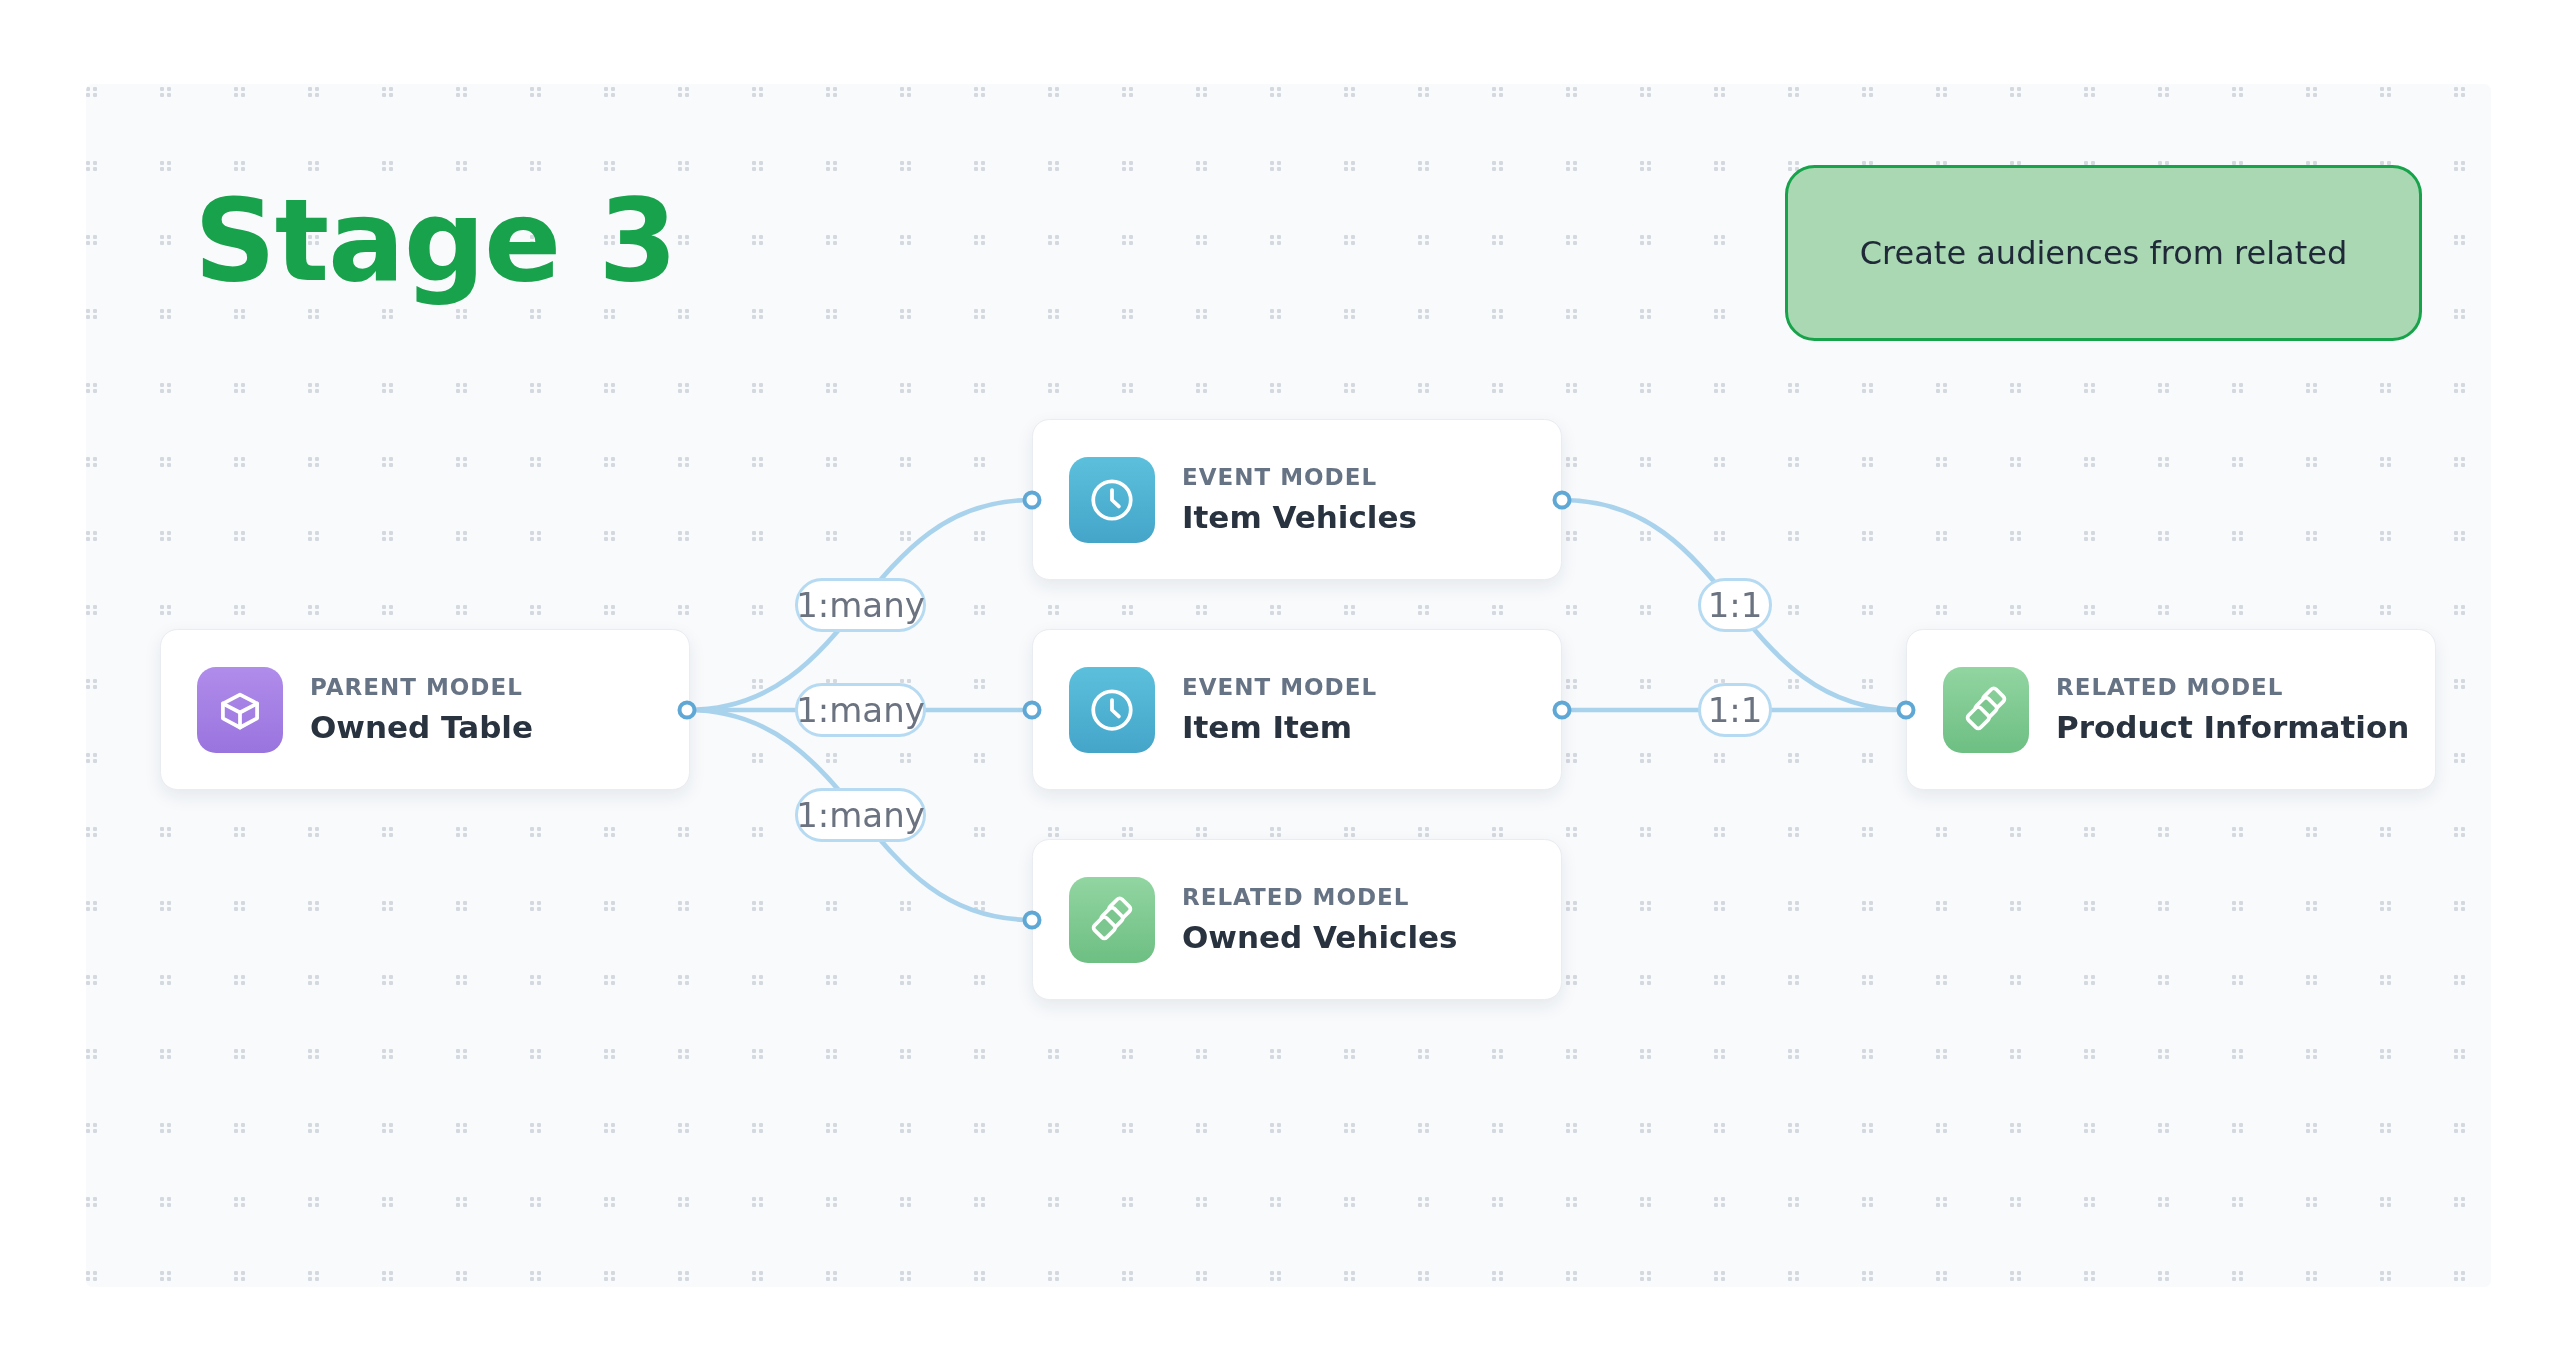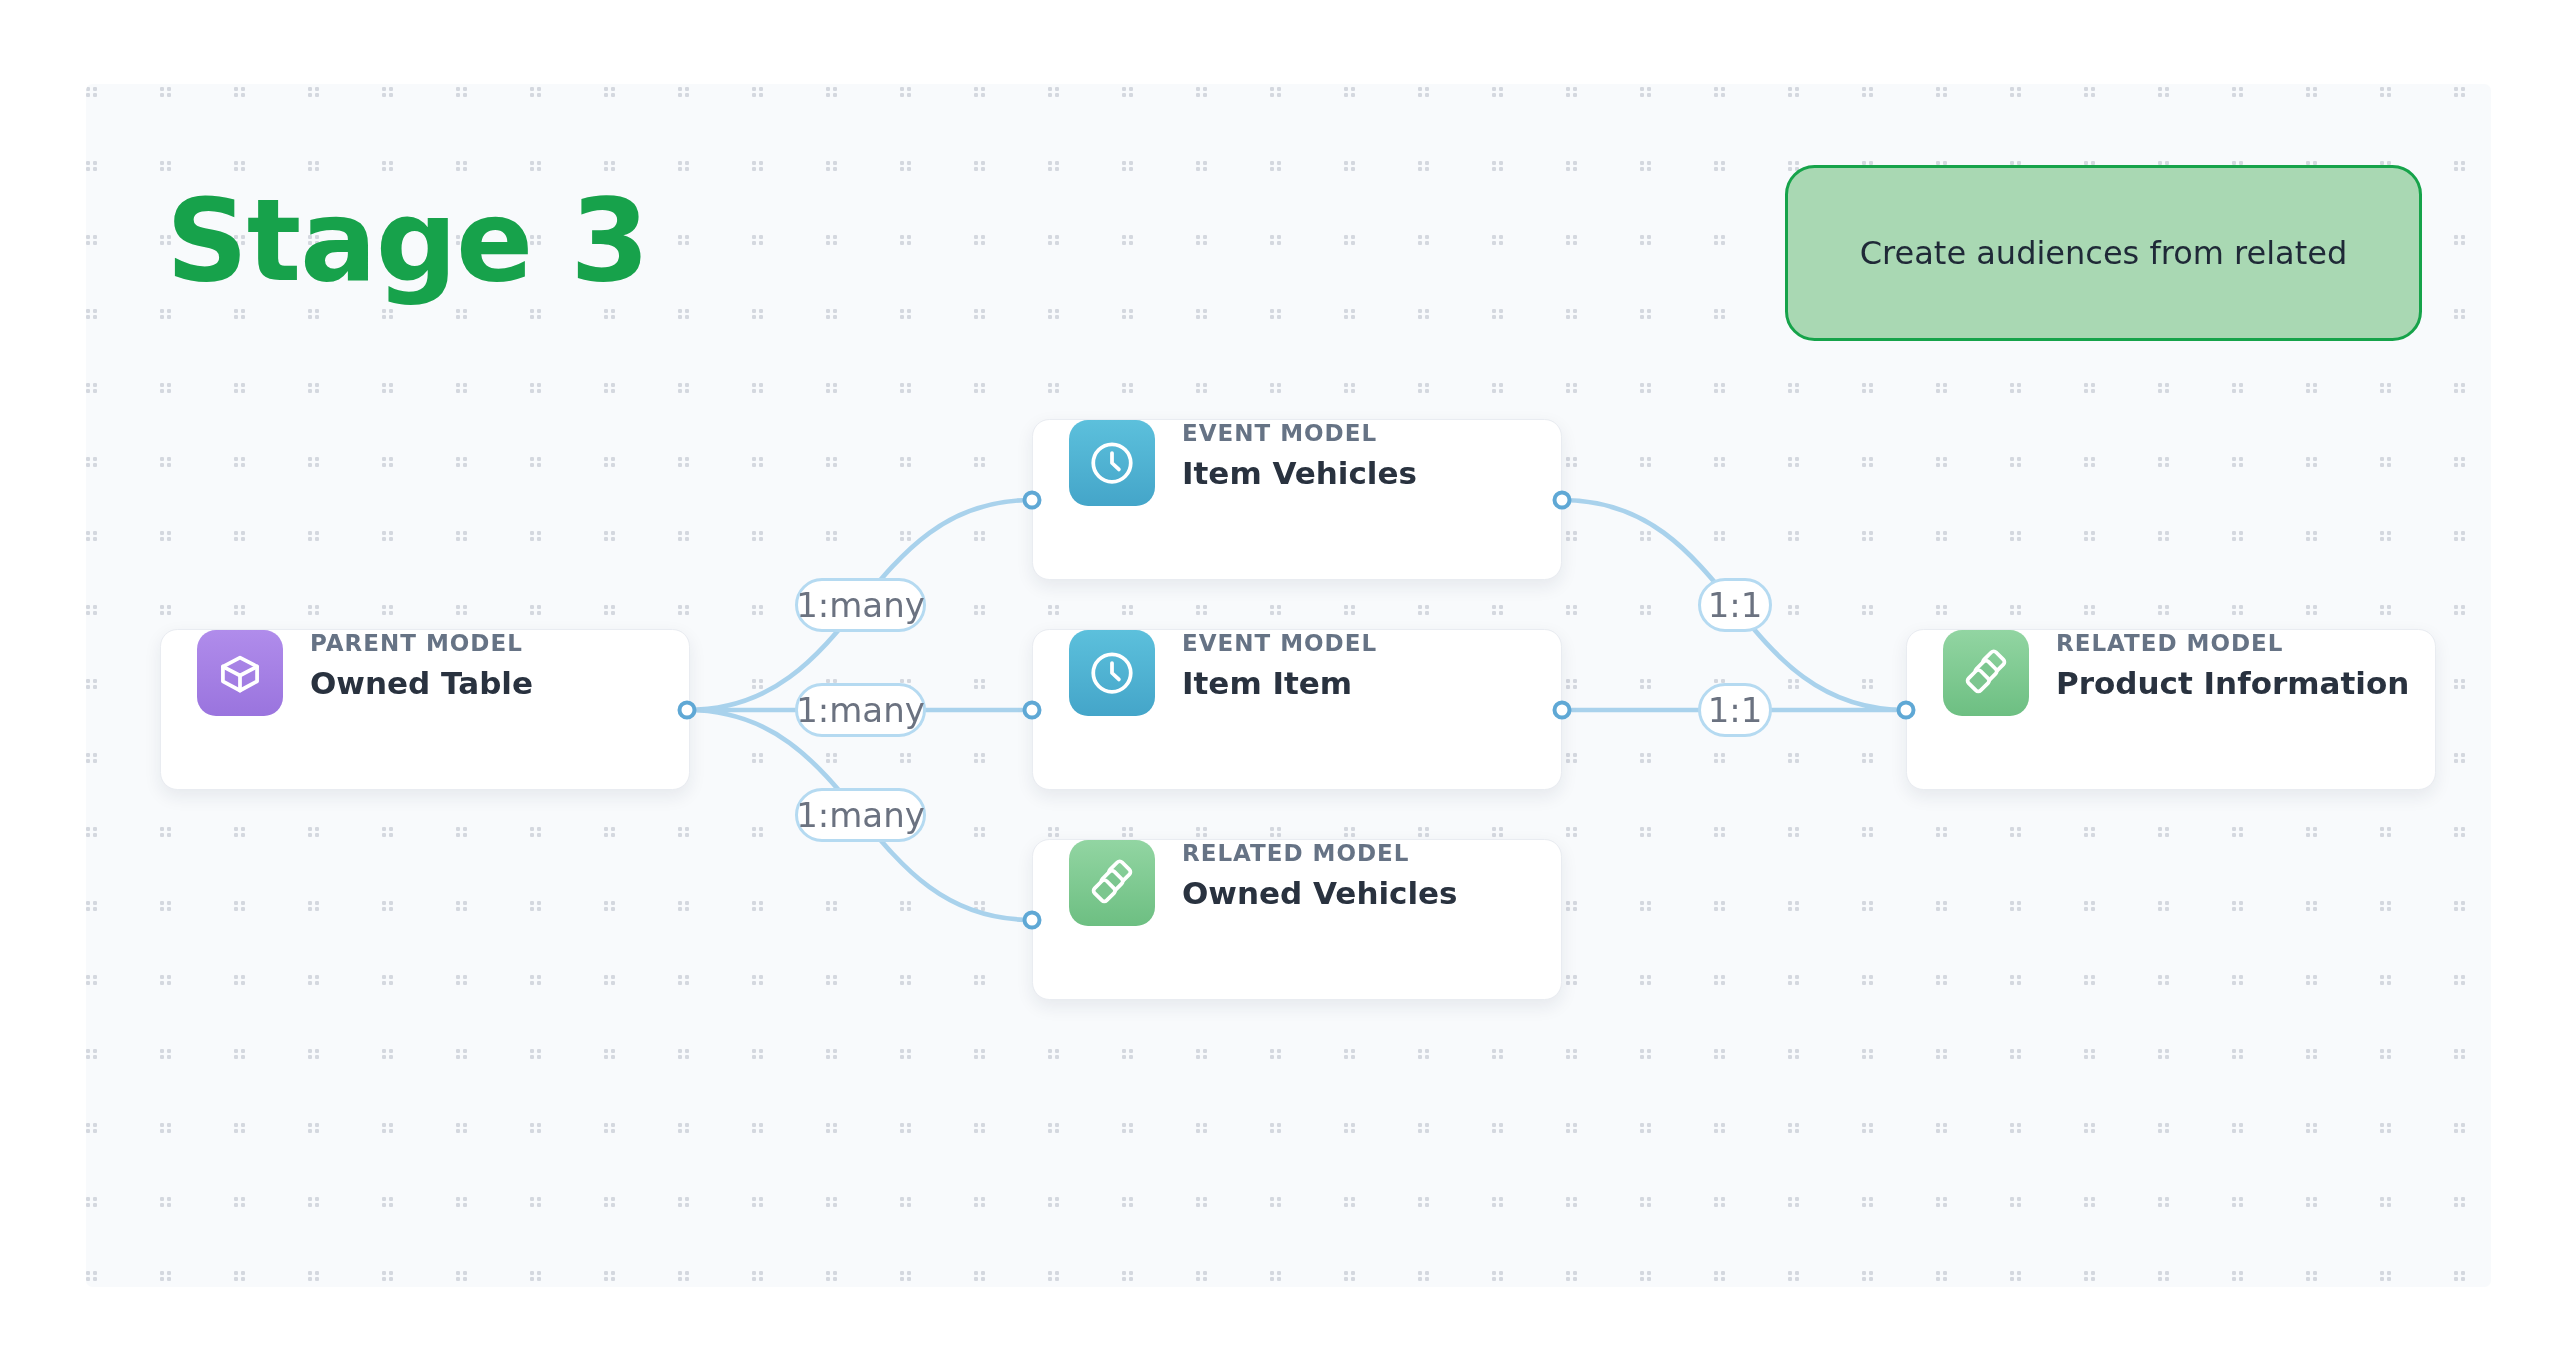--- a/index.html
+++ b/index.html
@@ -18,21 +18,21 @@
       radial-gradient(circle, var(--dot-gray,#d6dae1) 2px, transparent 2.4px),
       radial-gradient(circle, var(--dot-gray,#d6dae1) 2px, transparent 2.4px),
       radial-gradient(circle, var(--dot-gray,#d6dae1) 2px, transparent 2.4px),
       radial-gradient(circle, var(--dot-gray,#d6dae1) 2px, transparent 2.4px);
     background-size:74px 74px,74px 74px,74px 74px,74px 74px;
     background-position:39px 42px,46px 42px,39px 48px,46px 48px;
     border-radius:6.7px;
   }
   
   .stage-title{
-    position:absolute;left:80px;top:94px;
+    position:absolute;left:108px;top:94px;
     font-size:114px;font-weight:bold;line-height:1.1;
     color:var(--title-green,#16a34a);
     letter-spacing:-1.3px;
   }
   
   .callout{
     position:absolute;left:1699px;top:81px;width:637px;height:176px;
     box-sizing:border-box;
     background:var(--callout-fill,#a9d8b3);
     border:3.4px solid var(--callout-border,#16a34a);
@@ -57,21 +57,21 @@
   .pill-one{width:74px;left:1612px;}
   .pill-1{top:494px;} .pill-2{top:599px;} .pill-3{top:704px;}
   .pill-4{top:494px;} .pill-5{top:599px;}
   
   .card{
     position:absolute;width:530px;height:161px;box-sizing:border-box;
     background:#ffffff;
     border:1.3px solid var(--card-border,#e9ecf1);
     border-radius:17.4px;
     box-shadow:0 6.7px 17.4px rgba(25,39,60,0.08);
-    display:flex;
+    display:flex;align-items:center;
     padding-left:36px;
   }
   .card-parent{left:74px;top:545px;}
   .card-purchased{left:946px;top:335px;}
   .card-added{left:946px;top:545px;}
   .card-vehicles{left:946px;top:755px;}
   .card-product{left:1820px;top:545px;}
   .icon{
     width:86px;height:86px;border-radius:19px;flex:0 0 auto;
     display:flex;align-items:center;justify-content:center;

